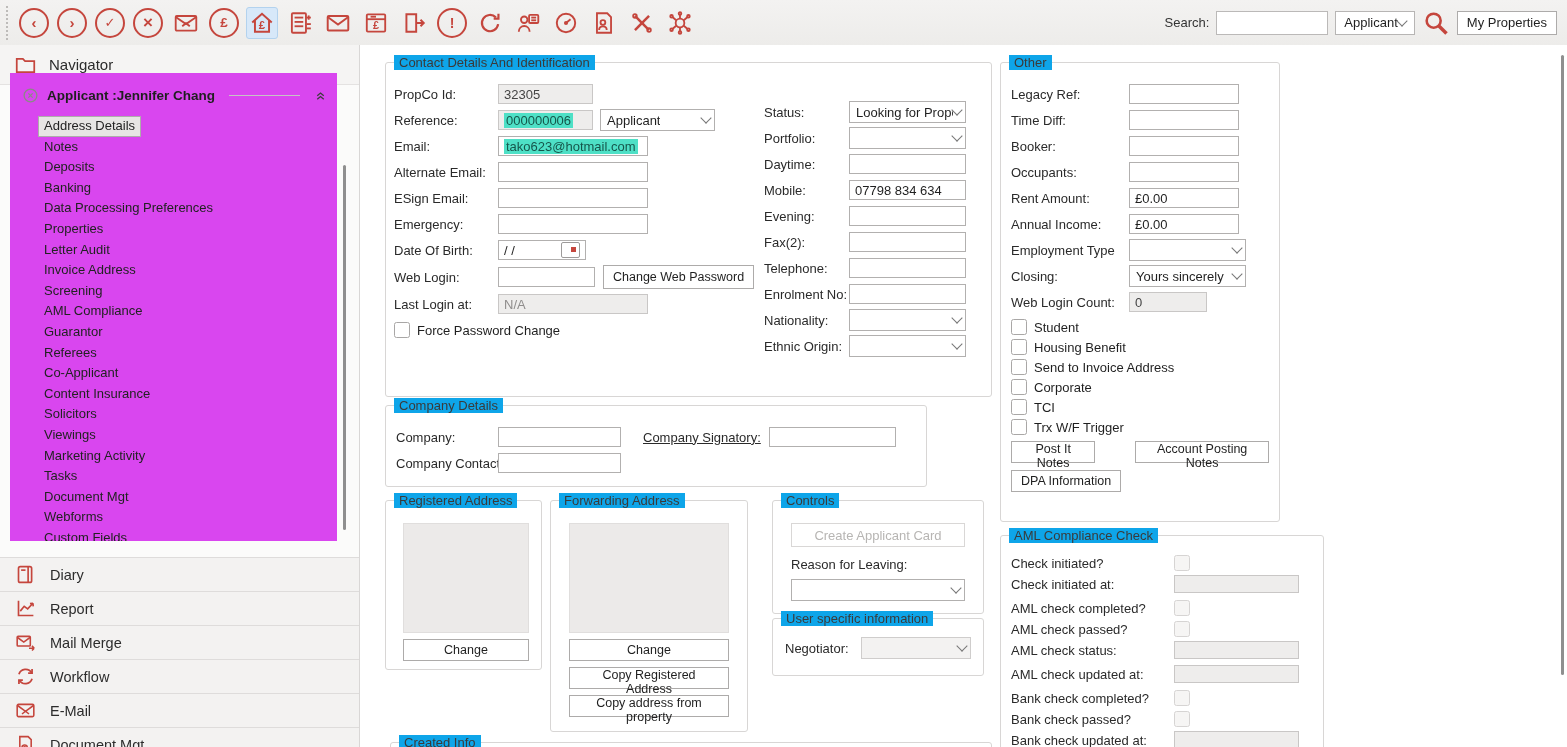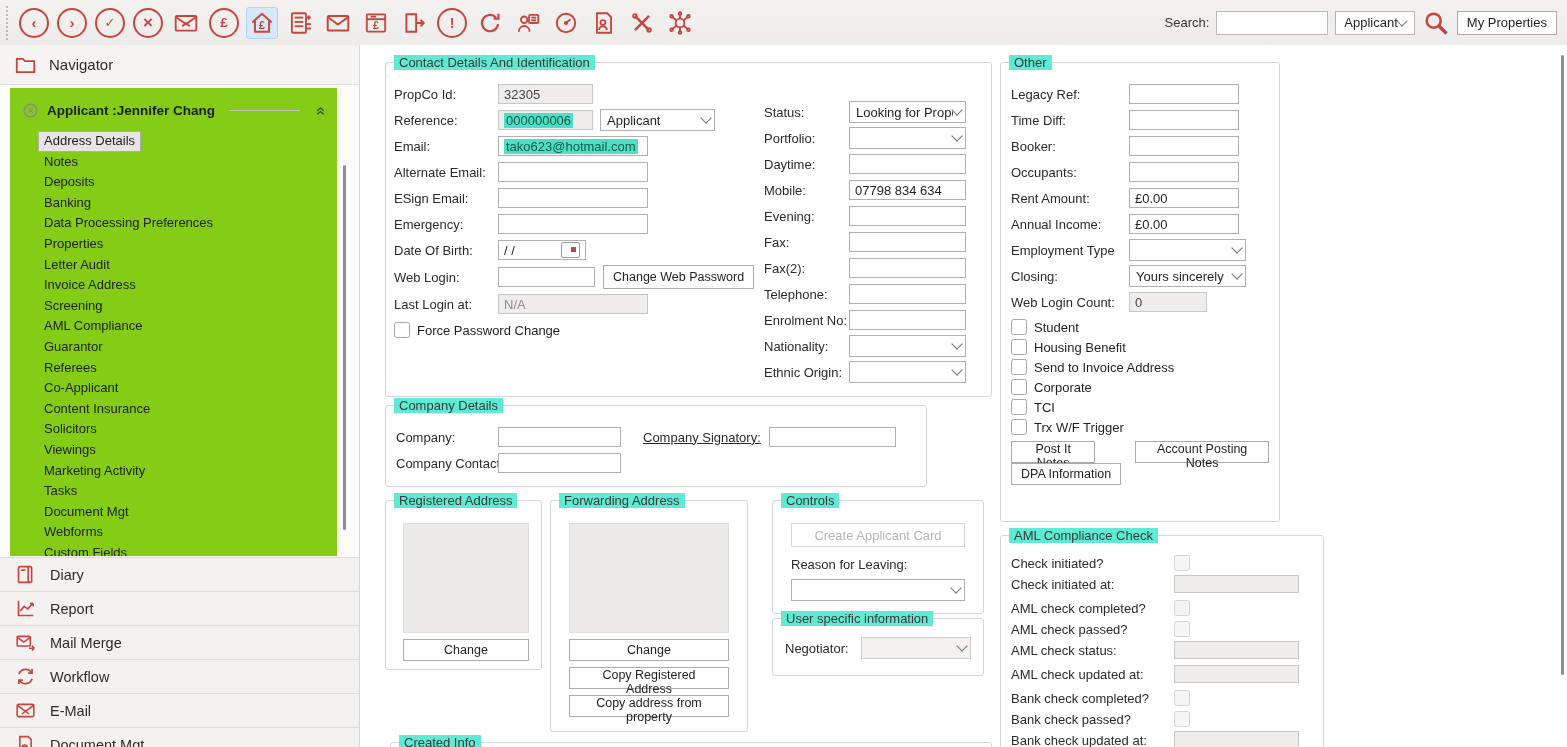--- a/index.html
+++ b/index.html
@@ -27,37 +27,37 @@
   .mini-select{height:24px;border:1px solid #b7b5b4;background:#fff;display:flex;align-items:center;
     padding:0 4px 0 8px;min-width:72px;box-sizing:border-box;cursor:pointer;}
   .mini-select .val{white-space:nowrap;overflow:hidden;max-width:60px;}
   .chev{width:7px;height:7px;border-right:1.5px solid #777;border-bottom:1.5px solid #777;
     transform:rotate(45deg);margin-left:auto;margin-right:4px;margin-top:-4px;flex:0 0 auto;}
   .btn{height:24px;border:1px solid #adabaa;background:#fff;font:inherit;padding:0 9px;cursor:pointer;color:#1f1f1f;}
   
   .sidebar{position:absolute;left:0;top:45px;width:359px;bottom:0;background:#fbfbfa;border-right:1px solid #d9d7d6;}
   .nav-header{height:39px;display:flex;align-items:center;gap:13px;padding-left:15px;
     background:#f5f4f3;border-bottom:1px solid #e4e2e1;font-size:15px;color:#2c2c2c;}
-  .nav-panel{position:absolute;left:10px;top:43px;width:327px;height:468px;background:#84cc16;overflow:hidden;}
+  .nav-panel{position:absolute;left:10px;top:28px;width:327px;height:468px;background:#d946ef;overflow:hidden;}
   .ctx-header{display:flex;align-items:center;gap:8px;padding:14px 10px 0 12px;}
   .ctx-header .ctx-title{font-weight:bold;font-size:13.5px;white-space:nowrap;}
   .ctx-line{flex:1;border-top:1px solid #c6c4c3;margin:0 6px;}
   .nav-items{list-style:none;margin:12px 0 0 0;padding:0 0 0 34px;}
   .nav-item{font-size:13px;line-height:18.6px;color:#222;cursor:pointer;white-space:nowrap;width:max-content;
     padding:0 5px;border:1px solid transparent;margin-left:-6px;}
   .nav-item.selected{background:#e7e5e4;border-color:#aeacab;}
   .nav-scrollbar{position:absolute;left:343px;top:120px;width:3px;height:365px;background:#8f8f8f;border-radius:2px;}
   .side-sections{position:absolute;left:0;top:512px;width:359px;}
   .side-section{height:33px;display:flex;align-items:center;gap:14px;padding-left:15px;
     background:#f3f2f1;border-top:1px solid #dedcdb;font-size:14.5px;color:#2c2c2c;cursor:pointer;}
   
   .main{position:absolute;left:360px;top:45px;right:0;bottom:0;background:#fff;overflow:hidden;}
   .vscroll{position:absolute;right:3px;top:10px;width:3px;height:620px;background:#8f8f8f;border-radius:2px;}
   .group{position:absolute;border:1px solid #d8d6d5;border-radius:3px;}
-  .group>.legend{position:absolute;top:-8px;left:8px;background:#5eead4;padding:0 5px;color:#3a3a3a;white-space:nowrap;}
+  .group>.legend{position:absolute;top:-8px;left:8px;background:#0ea5e9;padding:0 5px;color:#3a3a3a;white-space:nowrap;}
   .row{display:flex;align-items:center;height:22px;margin-bottom:4px;}
   .lbl{color:#2a2a2a;white-space:nowrap;flex:0 0 auto;}
   .fld{height:20px;border:1px solid #b2b0af;background:#fff;box-sizing:border-box;
     display:flex;align-items:center;padding:0 5px;overflow:hidden;white-space:nowrap;}
   .fld.ro{background:#eeedec;border-color:#c9c7c6;color:#444;}
   .fld.dim{color:#8f8d8c;}
   .hl{background:#4ee0c6;padding:0 2px;color:#16564b;}
   .sel{height:22px;border:1px solid #b2b0af;background:#fff;box-sizing:border-box;
     display:flex;align-items:center;padding:0 0 0 6px;cursor:pointer;overflow:hidden;}
   .sel .val{white-space:nowrap;overflow:hidden;}
@@ -390,24 +390,20 @@
       </div>
       <div class="row">
         <span class="lbl" style="width:85px;">Mobile:</span>
         <span class="fld" style="width:117px;">07798 834 634</span>
       </div>
       <div class="row">
         <span class="lbl" style="width:85px;">Evening:</span>
         <span class="fld" style="width:117px;"></span>
       </div>
       <div class="row">
-        <span class="lbl" style="width:85px;">Fax:</span>
-        <span class="fld" style="width:117px;"></span>
-      </div>
-      <div class="row">
         <span class="lbl" style="width:85px;">Fax(2):</span>
         <span class="fld" style="width:117px;"></span>
       </div>
       <div class="row">
         <span class="lbl" style="width:85px;">Telephone:</span>
         <span class="fld" style="width:117px;"></span>
       </div>
       <div class="row">
         <span class="lbl" style="width:85px;">Enrolment No:</span>
         <span class="fld" style="width:117px;"></span>
@@ -554,21 +550,21 @@
 
           <div class="cbrow">
             <span class="cb"></span>
             <span class="cblbl">Trx W/F Trigger</span>
           </div>
         </div>
       <div style="display:flex;gap:40px;margin-top:4px;">
         <button class="btn sm">Post It Notes</button>
         <button class="btn sm">Account Posting Notes</button>
       </div>
-      <div style="margin-top:0;">
+      <div style="margin-top:7px;">
         <button class="btn sm">DPA Information</button>
       </div>
     </div>
   </div>
 
   <div class="group" style="left:640px;top:490px;width:322px;height:250px;">
     <span class="legend">AML Compliance Check</span>
     <div style="position:absolute;left:10px;top:18px;width:300px;">
       <div class="row" style="height:18px;margin-bottom:3px;">
         <span class="lbl" style="width:163px;">Check initiated?</span>

